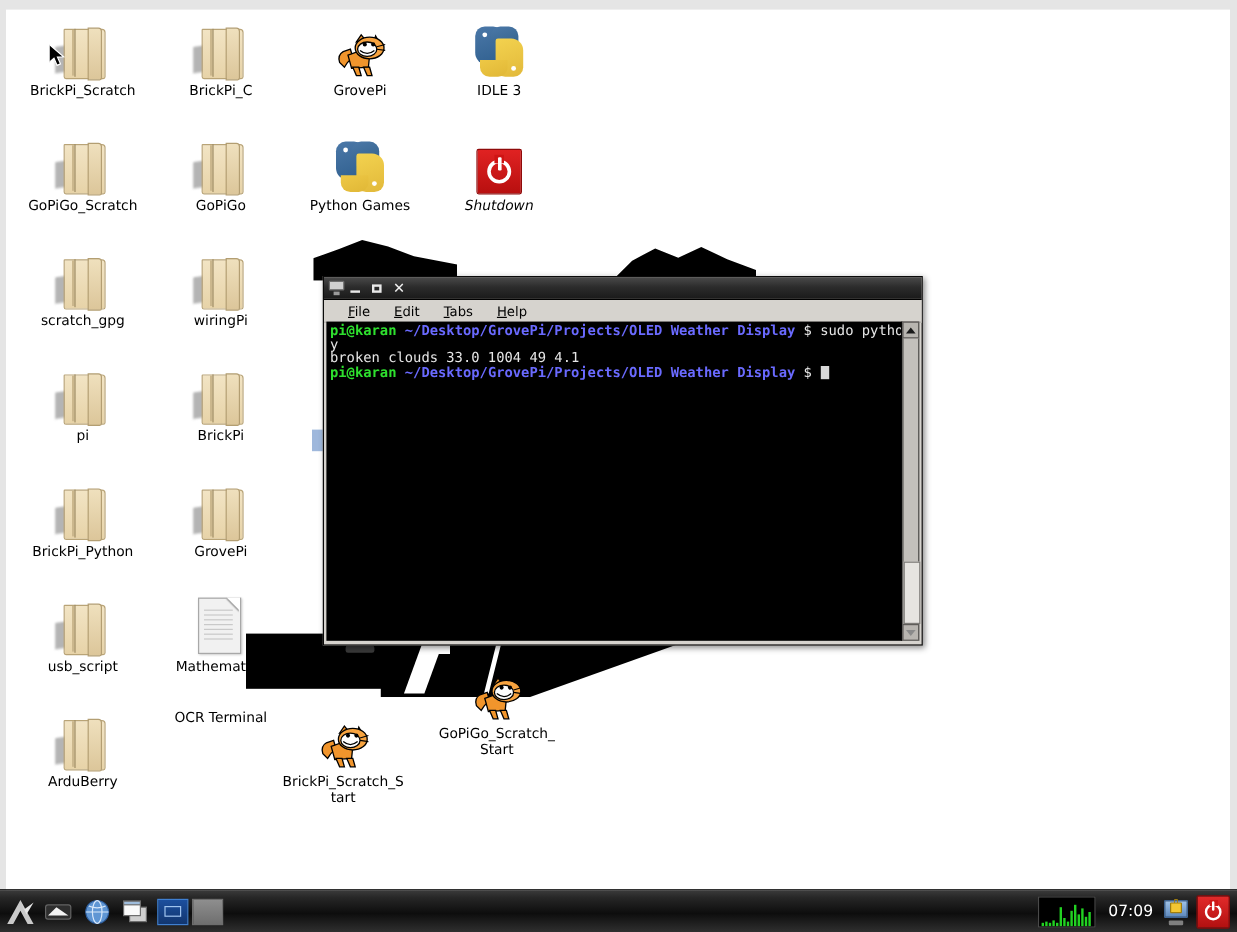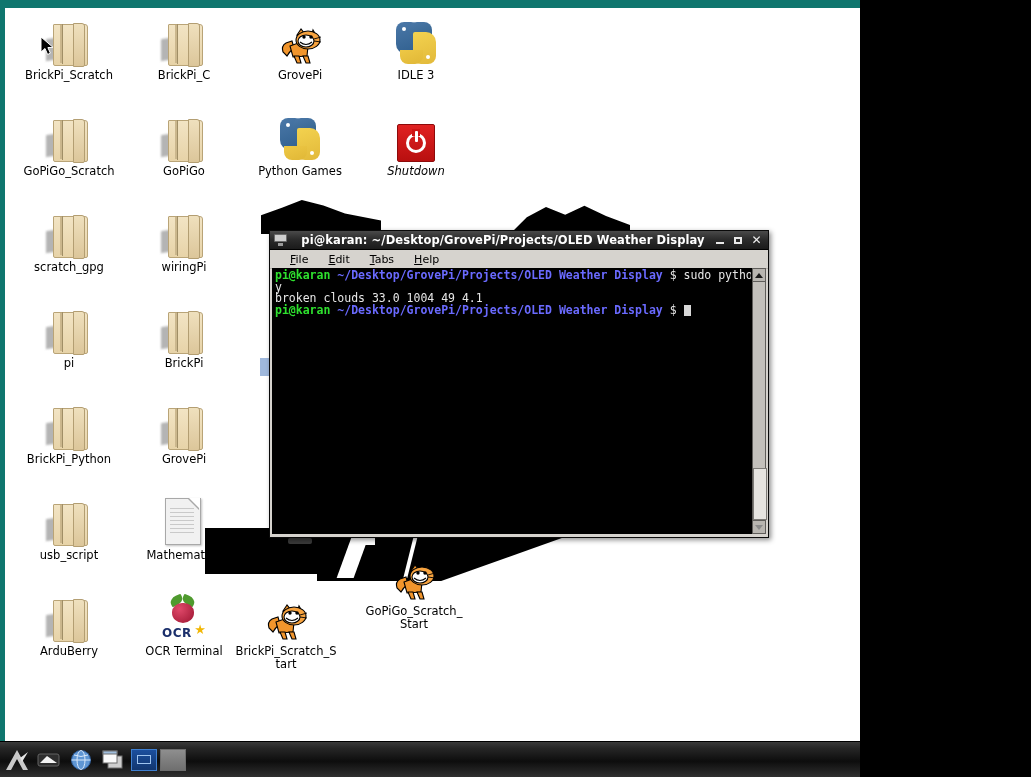--- a/index.html
+++ b/index.html
@@ -4,22 +4,22 @@
 <style>
   html, body {
     margin: 0; padding: 0;
     width: 1031px; height: 777px;
     overflow: hidden;
     background: #000;
     font-family: "DejaVu Sans", sans-serif;
   }
   #screen {
     position: relative;
-    width: 860px; height: 777px;
-    background: #0f766e;
+    width: 1031px; height: 777px;
+    background: #e5e5e5;
     overflow: hidden;
   }
 
   
   #desktop {
     position: absolute;
     left: 5px; top: 8px;
     width: 1020px; height: 734px;
     background: #ffffff;
     overflow: hidden;
@@ -663,29 +663,20 @@
               <span class="shadow"></span>
               <span class="back"></span>
               <span class="spine"></span>
               <span class="crease"></span>
               <span class="tab"></span>
             </span>
           </div>
           <span class="lbl">ArduBerry</span>
         </div>
         <div class="dicon" style="left: 127px; top: 584px;">
-          <div class="glyph">
-            <span class="ocrico">
-              <span class="leafL"></span>
-              <span class="leafR"></span>
-              <span class="berry"></span>
-              <span class="ocrtxt">OCR</span>
-              <span class="star">★</span>
-            </span>
-          </div>
           <span class="lbl">OCR Terminal</span>
         </div>
         <div class="dicon" style="left: 229px; top: 584px;">
           <div class="glyph">
             <span class="catico"><svg width="46" height="44" viewBox="0 0 46 44">
                 <g stroke="#000" stroke-width="1.1">
                   <path d="M6 30 Q4 24 9 21 L15 19 L17 26 Q12 30 10 34 Z" fill="#f1952c"></path>
                   <path d="M13 24 L24 20 L31 24 L30 34 L16 35 Z" fill="#f1952c"></path>
                   <path d="M17 34 L20 41 L24 41 L22 34 Z" fill="#f1952c"></path>
                   <path d="M26 34 L29 41 L33 41 L31 34 Z" fill="#f1952c"></path>
@@ -729,21 +720,20 @@
       <polygon points="0,0 0,15 4,11.5 6.6,17.5 9.4,16.2 6.9,10.6 12,10.3" fill="#000" stroke="#fff" stroke-width="1"></polygon>
     </svg>
 
     <div id="termwin">
 
       <div id="titlebar">
         <span class="ticon">
           <span class="scr"></span>
             <span class="ft"></span>
         </span>
-        <span id="title-text">pi@karan: ~/Desktop/GrovePi/Projects/OLED Weather Display</span>
         <span class="wbtns">
           <span class="wbtn min"></span>
           <span class="wbtn max"></span>
           <span class="wbtn cls">✕</span>
         </span>
       </div>
 
       <div id="menubar">
         <span class="mi"><u>F</u>ile</span>
         <span class="mi"><u>E</u>dit</span>

